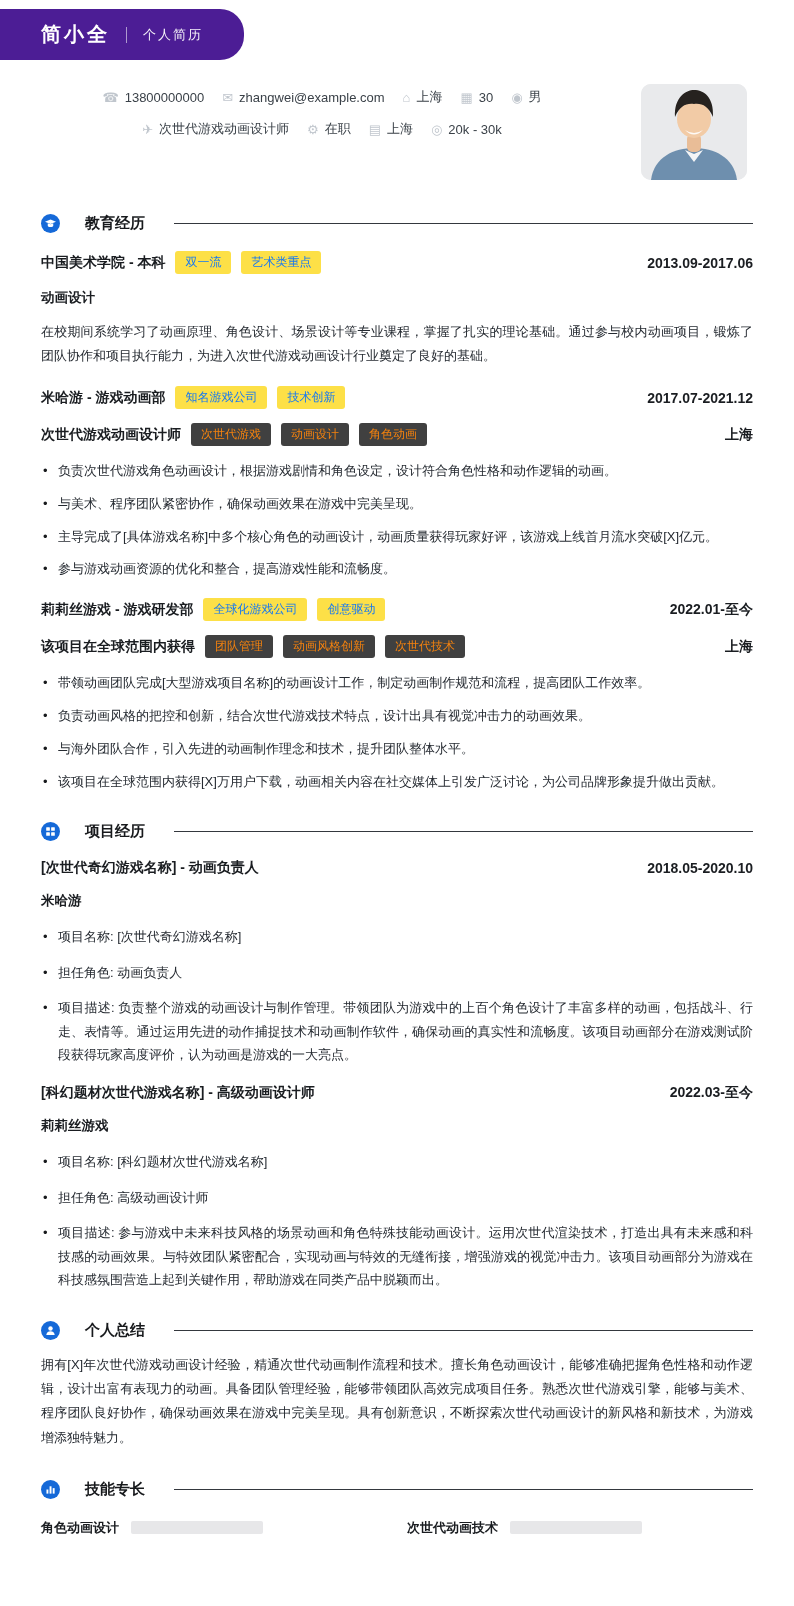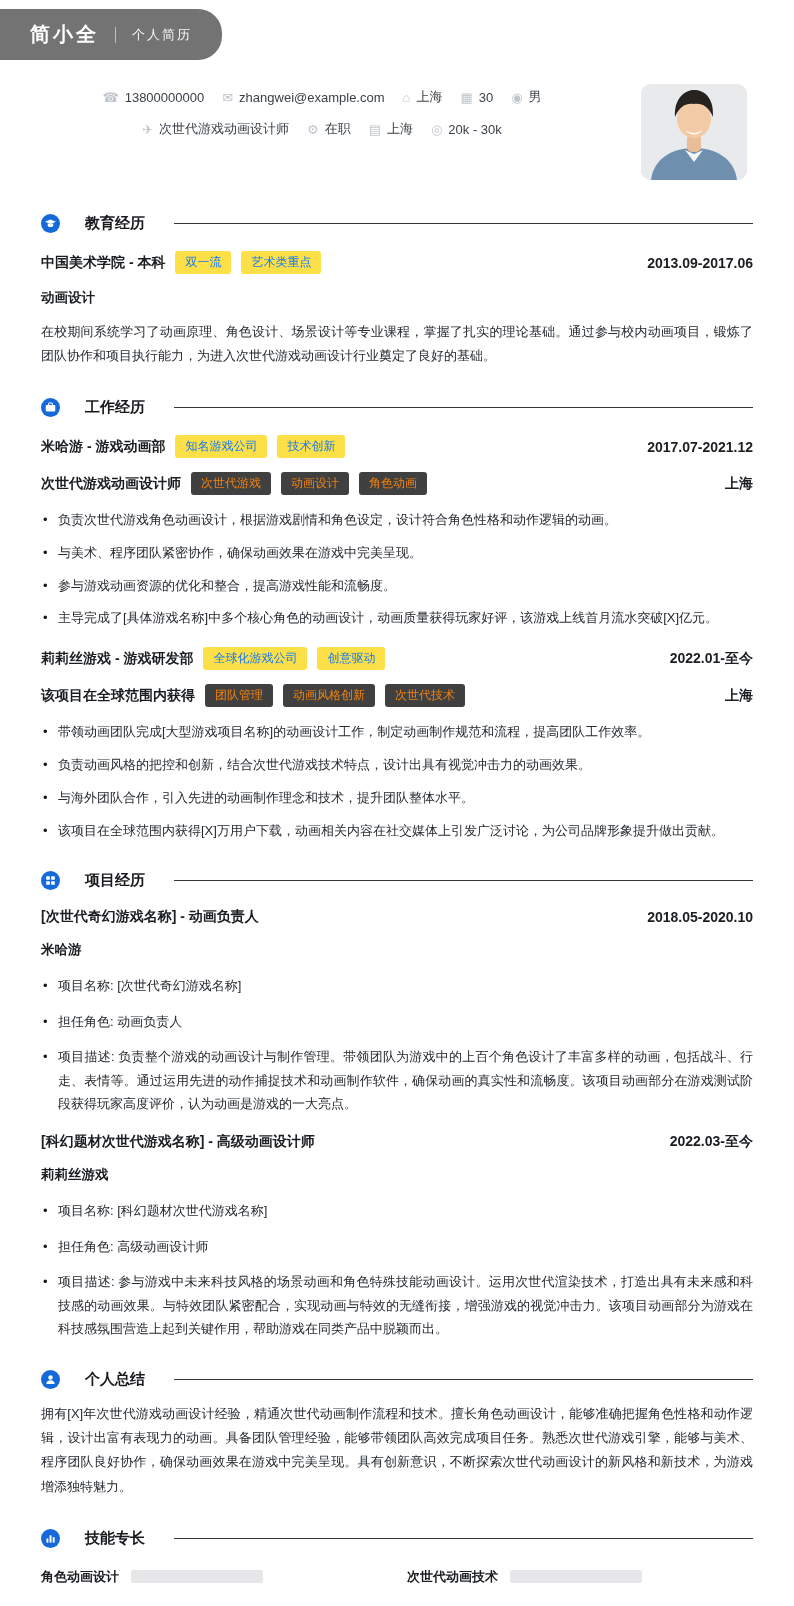--- a/index.html
+++ b/index.html
@@ -6,21 +6,21 @@
   html,body { background:#fff; }
   body {
     width:794px; height:1606px; overflow:hidden; position:relative;
     font-family:"Liberation Sans","DejaVu Sans",sans-serif;
     color:#252a31; -webkit-font-smoothing:antialiased;
   }
   .content { padding:0 41px; }
 
   
   .badge{ display:inline-flex; align-items:center; gap:16px; margin-top:9px;
-    background:#737373; color:#fff; padding:12px 30px; border-radius:0 24px 24px 0; }
+    background:#4c1d95; color:#fff; padding:12px 41px; border-radius:0 24px 24px 0; }
   .badge-logo{ font-size:20px; font-weight:bold; letter-spacing:3px; }
   .badge-div{ width:1px; height:16px; background:rgba(255,255,255,.55); }
   .badge-sub{ font-size:13px; color:rgba(255,255,255,.95); letter-spacing:2px; }
 
   
   .contact{ position:relative; margin-top:24px; min-height:100px; padding-right:150px; }
   .contact-rows{ display:flex; flex-direction:column; gap:14px; align-items:center; padding-top:4px; }
   .crow{ display:flex; align-items:center; gap:18px; }
   .citem{ display:flex; align-items:center; gap:6px; font-size:13px; color:#3a4148; }
   .cicon{ color:#c0c6cd; font-size:13px; line-height:1; }
@@ -151,52 +151,42 @@
       <span>中国美术学院 - 本科</span>
       <span class="tag blue">双一流</span>
       <span class="tag blue">艺术类重点</span>
       <span class="grow"></span>
       <span class="date">2013.09-2017.06</span>
     </div>
     <div class="subname">动画设计</div>
     <p class="para">在校期间系统学习了动画原理、角色设计、场景设计等专业课程，掌握了扎实的理论基础。通过参与校内动画项目，锻炼了团队协作和项目执行能力，为进入次世代游戏动画设计行业奠定了良好的基础。</p>
   </div>
 
-  <div class="sec">
-    <span class="sec-icon">
-      <svg viewBox="0 0 12 12">
-          <rect x="4" y="1.2" width="4" height="2.6" rx="0.8" fill="none" stroke="#fff" stroke-width="1.1"></rect>
-          <rect x="0.8" y="3.2" width="10.4" height="7.2" rx="1.2" fill="#fff"></rect>
-        </svg>
-    </span>
-    <span class="sec-title">工作经历</span>
-    <span class="sec-rule"></span>
-  </div>
 
   <div class="entry">
     <div class="row-head">
       <span>米哈游 - 游戏动画部</span>
       <span class="tag blue">知名游戏公司</span>
       <span class="tag blue">技术创新</span>
       <span class="grow"></span>
       <span class="date">2017.07-2021.12</span>
     </div>
     <div class="row-head pos">
       <span>次世代游戏动画设计师</span>
       <span class="tag orange">次世代游戏</span>
       <span class="tag orange">动画设计</span>
       <span class="tag orange">角色动画</span>
       <span class="grow"></span>
       <span class="date">上海</span>
     </div>
     <ul class="bullets">
       <li>负责次世代游戏角色动画设计，根据游戏剧情和角色设定，设计符合角色性格和动作逻辑的动画。</li>
       <li>与美术、程序团队紧密协作，确保动画效果在游戏中完美呈现。</li>
+      <li>主导完成了[具体游戏名称]中多个核心角色的动画设计，动画质量获得玩家好评，该游戏上线首月流水突破[X]亿元。</li>
       <li>参与游戏动画资源的优化和整合，提高游戏性能和流畅度。</li>
-      <li>主导完成了[具体游戏名称]中多个核心角色的动画设计，动画质量获得玩家好评，该游戏上线首月流水突破[X]亿元。</li>
     </ul>
   </div>
 
   <div class="entry">
     <div class="row-head">
       <span>莉莉丝游戏 - 游戏研发部</span>
       <span class="tag blue">全球化游戏公司</span>
       <span class="tag blue">创意驱动</span>
       <span class="grow"></span>
       <span class="date">2022.01-至今</span>

